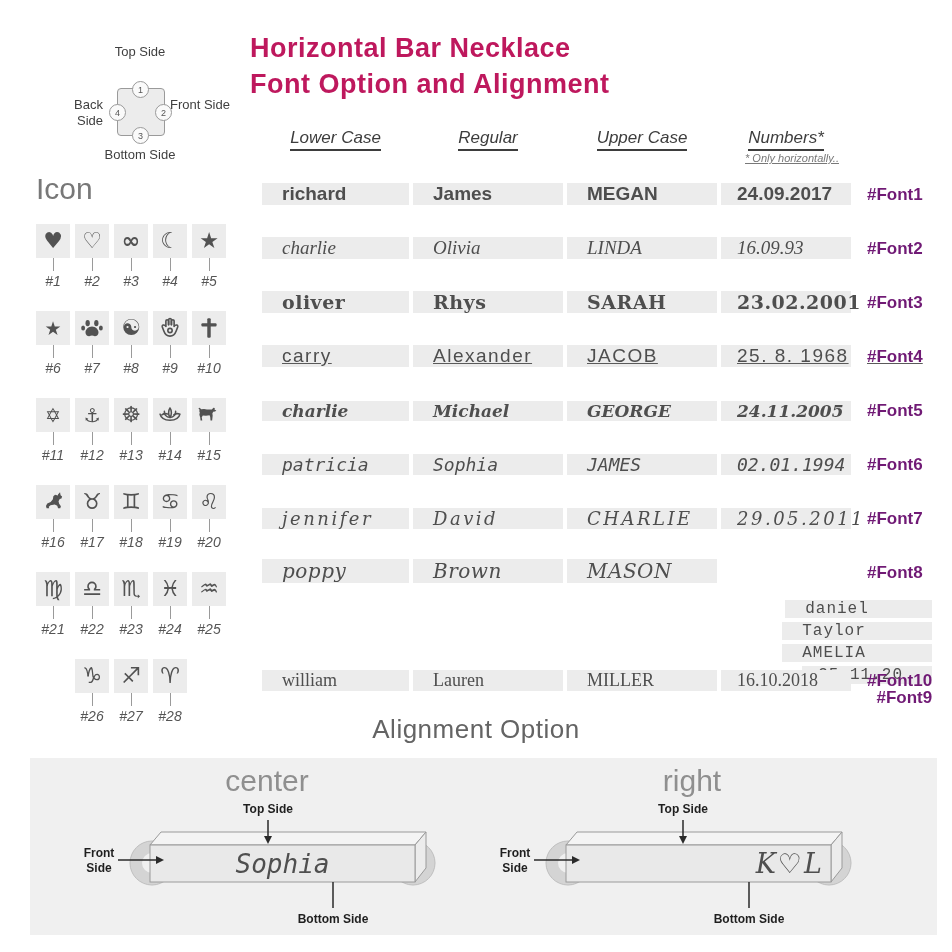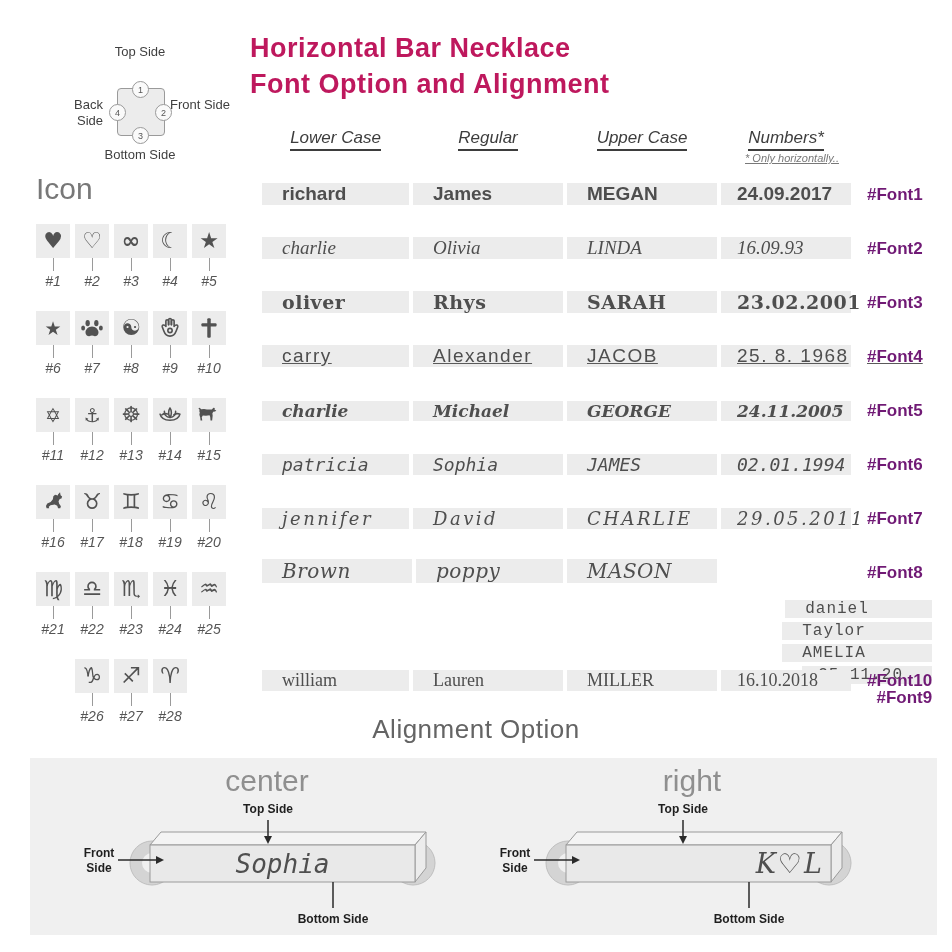--- a/index.html
+++ b/index.html
@@ -367,22 +367,22 @@
       <div class="flabel">#Font6</div>
     </div>
     <div class="trow f7">
       <div class="cell c1">jennifer</div>
       <div class="cell c2">David</div>
       <div class="cell c3">CHARLIE</div>
       <div class="cell c4">29.05.2011</div>
       <div class="flabel">#Font7</div>
     </div>
     <div class="trow f8">
+      <div class="cell c1">poppy</div>
       <div class="cell c2">Brown</div>
-      <div class="cell c1">poppy</div>
       <div class="cell c3">MASON</div>
       <div class="cell c4"></div>
       <div class="flabel">#Font8</div>
     </div>
     <div class="trow f9">
       <div class="cell c1">daniel</div>
       <div class="cell c2">Taylor</div>
       <div class="cell c3">AMELIA</div>
       <div class="cell c4">25.11.20</div>
       <div class="flabel">#Font9</div>

